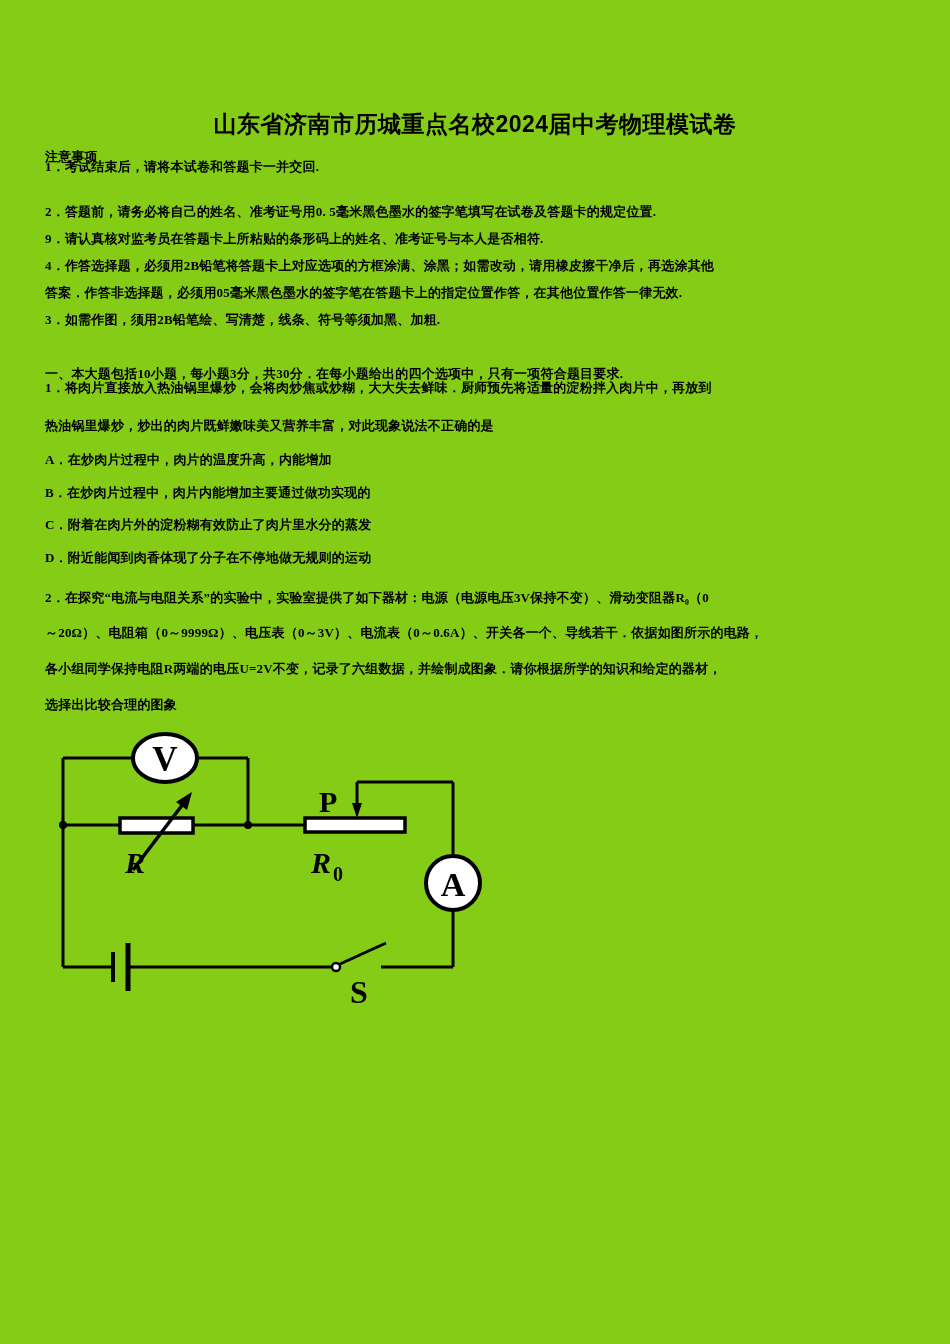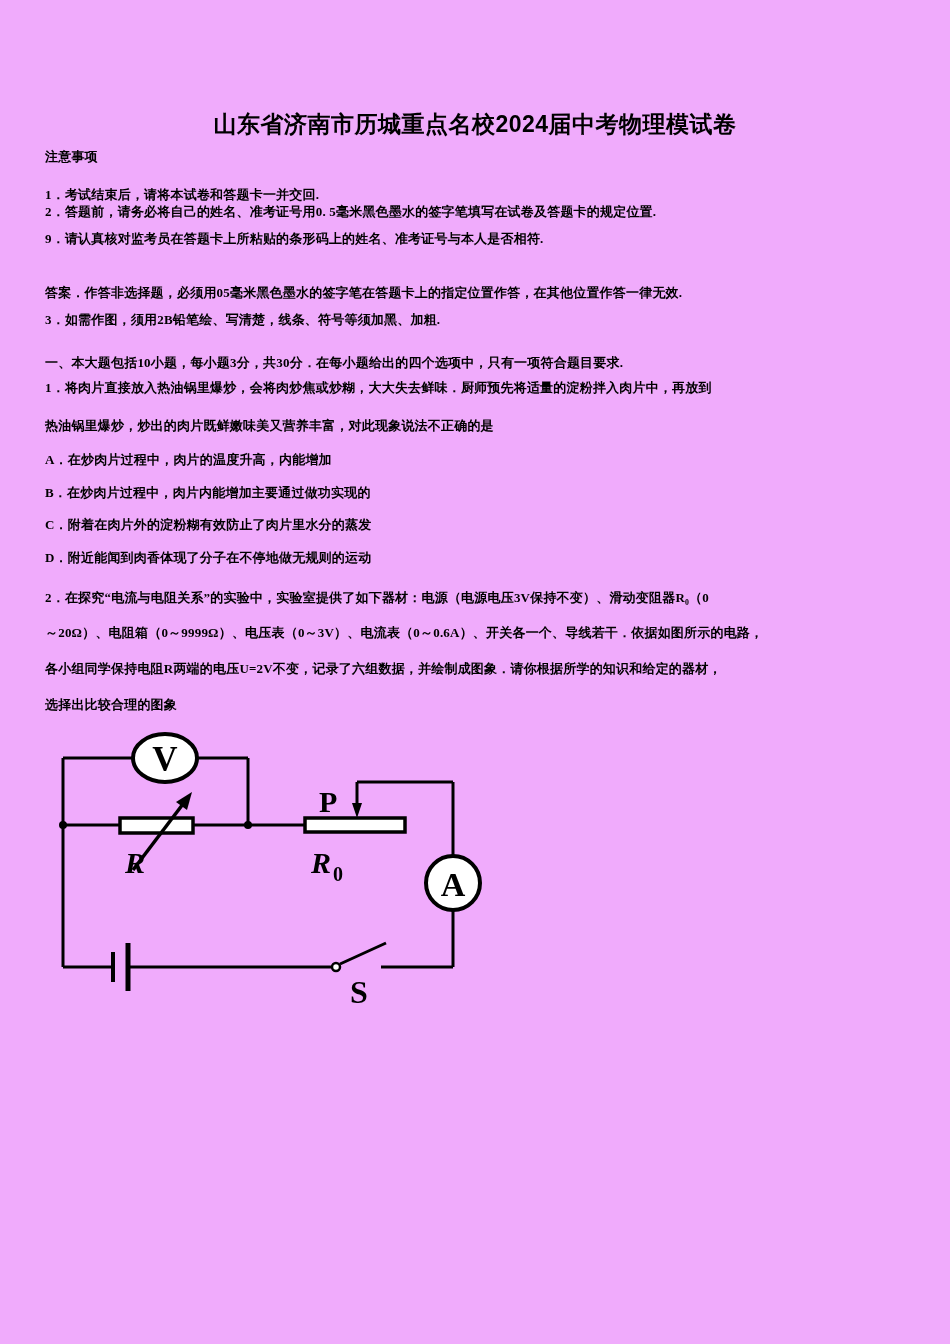--- a/index.html
+++ b/index.html
@@ -1,20 +1,20 @@
 <!DOCTYPE html>
 <html><head>
 <meta charset="utf-8">
 <style>
   html,body { margin:0; padding:0; background:#ffffff; }
   .page {
     position:relative;
     width:950px;
     height:1344px;
-    background:#f0abfc;
+    background:#84cc16;
     color:#000000;
     font-family:"Liberation Serif","DejaVu Serif",serif;
     overflow:hidden;
   }
   .title {
     position:absolute;
     top:109px; left:0;
     width:100%;
     margin:0;
     text-align:center;
@@ -44,27 +44,28 @@
   }
 </style>
 </head>
 <body>
 
 <div class="page">
 
   <h1 class="title">山东省济南市历城重点名校2024届中考物理模试卷</h1>
 
   <div class="ln" style="top:147px">注意事项</div>
-  <div class="ln" style="top:185px">1．考试结束后，请将本试卷和答题卡一并交回.</div>
+  <div class="ln" style="top:157px">1．考试结束后，请将本试卷和答题卡一并交回.</div>
   <div class="ln" style="top:202px">2．答题前，请务必将自己的姓名、准考证号用0. 5毫米黑色墨水的签字笔填写在试卷及答题卡的规定位置.</div>
   <div class="ln" style="top:229px">9．请认真核对监考员在答题卡上所粘贴的条形码上的姓名、准考证号与本人是否相符.</div>
+  <div class="ln" style="top:256px">4．作答选择题，必须用2B铅笔将答题卡上对应选项的方框涂满、涂黑；如需改动，请用橡皮擦干净后，再选涂其他</div>
   <div class="ln" style="top:283px">答案．作答非选择题，必须用05毫米黑色墨水的签字笔在答题卡上的指定位置作答，在其他位置作答一律无效.</div>
   <div class="ln" style="top:310px">3．如需作图，须用2B铅笔绘、写清楚，线条、符号等须加黑、加粗.</div>
 
-  <div class="ln" style="top:353px">一、本大题包括10小题，每小题3分，共30分．在每小题给出的四个选项中，只有一项符合题目要求.</div>
+  <div class="ln" style="top:364px">一、本大题包括10小题，每小题3分，共30分．在每小题给出的四个选项中，只有一项符合题目要求.</div>
 
   <div class="ln" style="top:378px">1．将肉片直接放入热油锅里爆炒，会将肉炒焦或炒糊，大大失去鲜味．厨师预先将适量的淀粉拌入肉片中，再放到</div>
   <div class="ln" style="top:416px">热油锅里爆炒，炒出的肉片既鲜嫩味美又营养丰富，对此现象说法不正确的是</div>
   <div class="ln" style="top:450px">A．在炒肉片过程中，肉片的温度升高，内能增加</div>
   <div class="ln" style="top:483px">B．在炒肉片过程中，肉片内能增加主要通过做功实现的</div>
   <div class="ln" style="top:515px">C．附着在肉片外的淀粉糊有效防止了肉片里水分的蒸发</div>
   <div class="ln" style="top:548px">D．附近能闻到肉香体现了分子在不停地做无规则的运动</div>
 
   <div class="ln" style="top:588px">2．在探究“电流与电阻关系”的实验中，实验室提供了如下器材：电源（电源电压3V保持不变）、滑动变阻器R₀（0</div>
   <div class="ln" style="top:623px">～20Ω）、电阻箱（0～9999Ω）、电压表（0～3V）、电流表（0～0.6A）、开关各一个、导线若干．依据如图所示的电路，</div>

